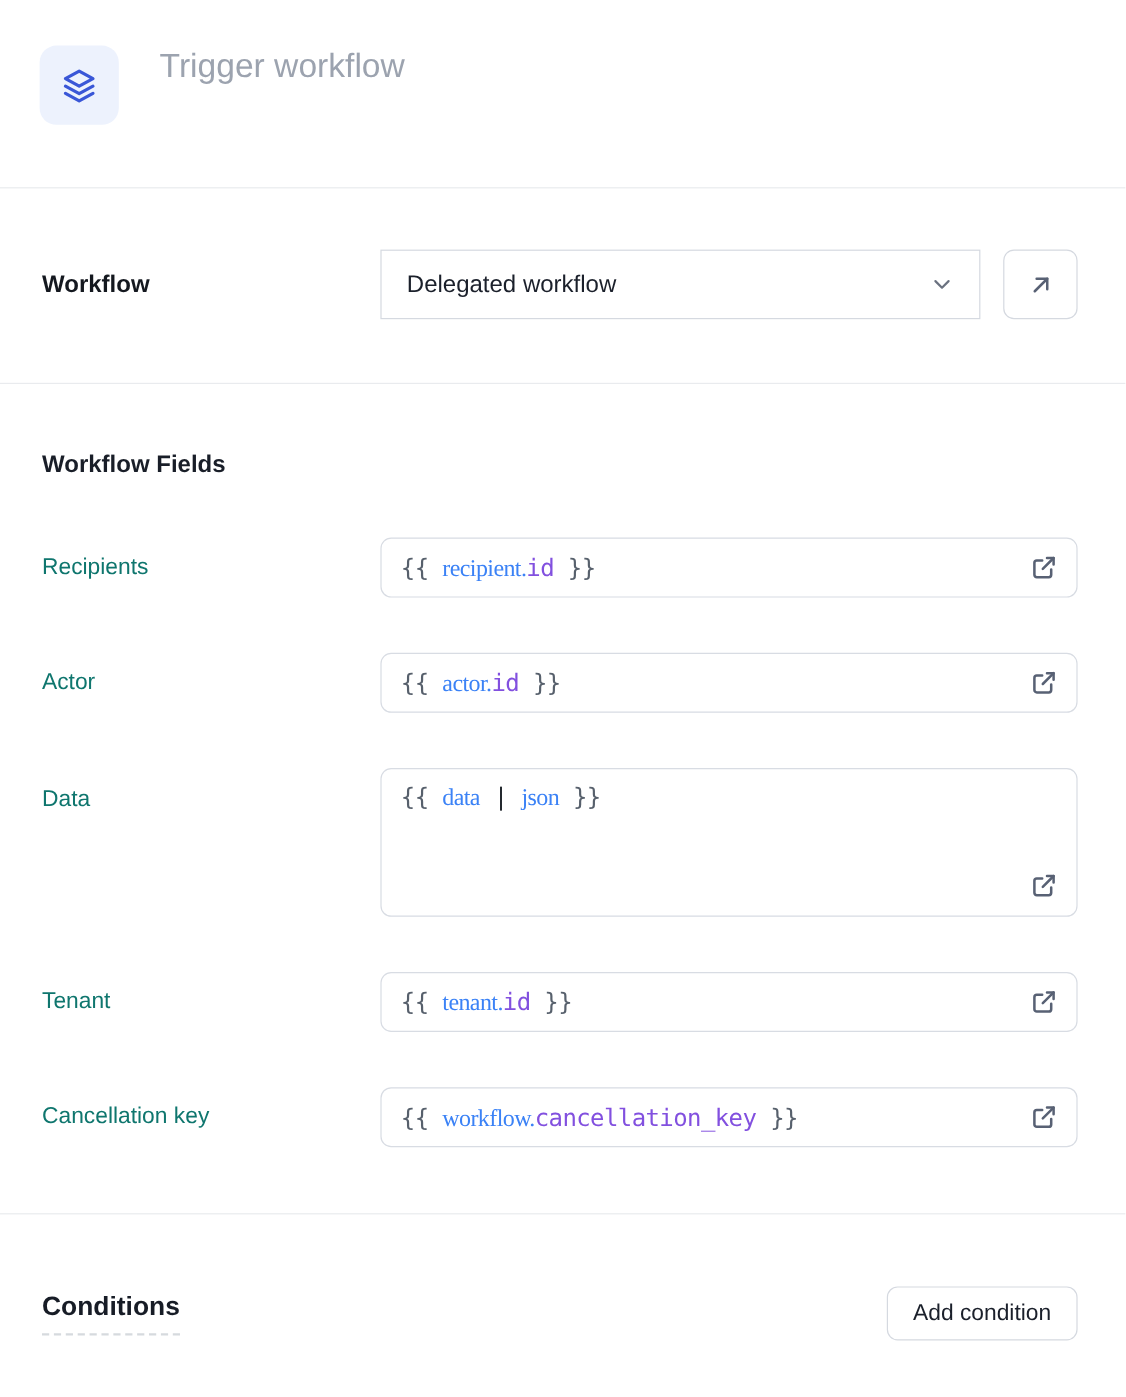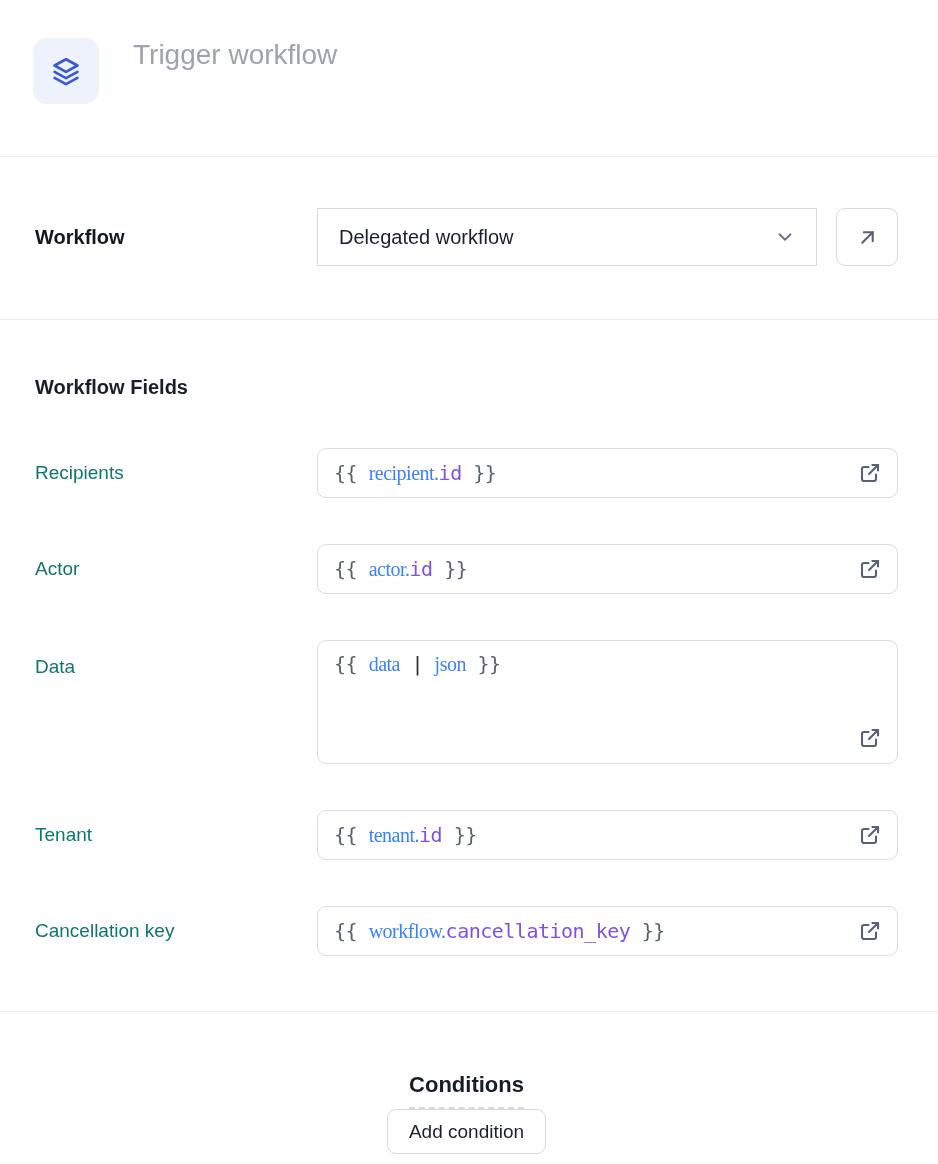--- a/index.html
+++ b/index.html
@@ -141,21 +141,20 @@
   .ext-icon svg { width: 24px; height: 24px; }
 
   .fields-gap { height: 55px; }
 
   
   .conditions-section {
     display: flex;
     align-items: center;
     justify-content: space-between;
     padding: 60px 40px 0 35px;
-    flex-direction: column;
   }
   .conditions-heading {
     font-size: 22px;
     font-weight: 700;
     color: #171c26;
     border-bottom: 2px dashed #d6dade;
     padding-bottom: 9px;
   }
   .add-condition-btn {
     height: 45px;

